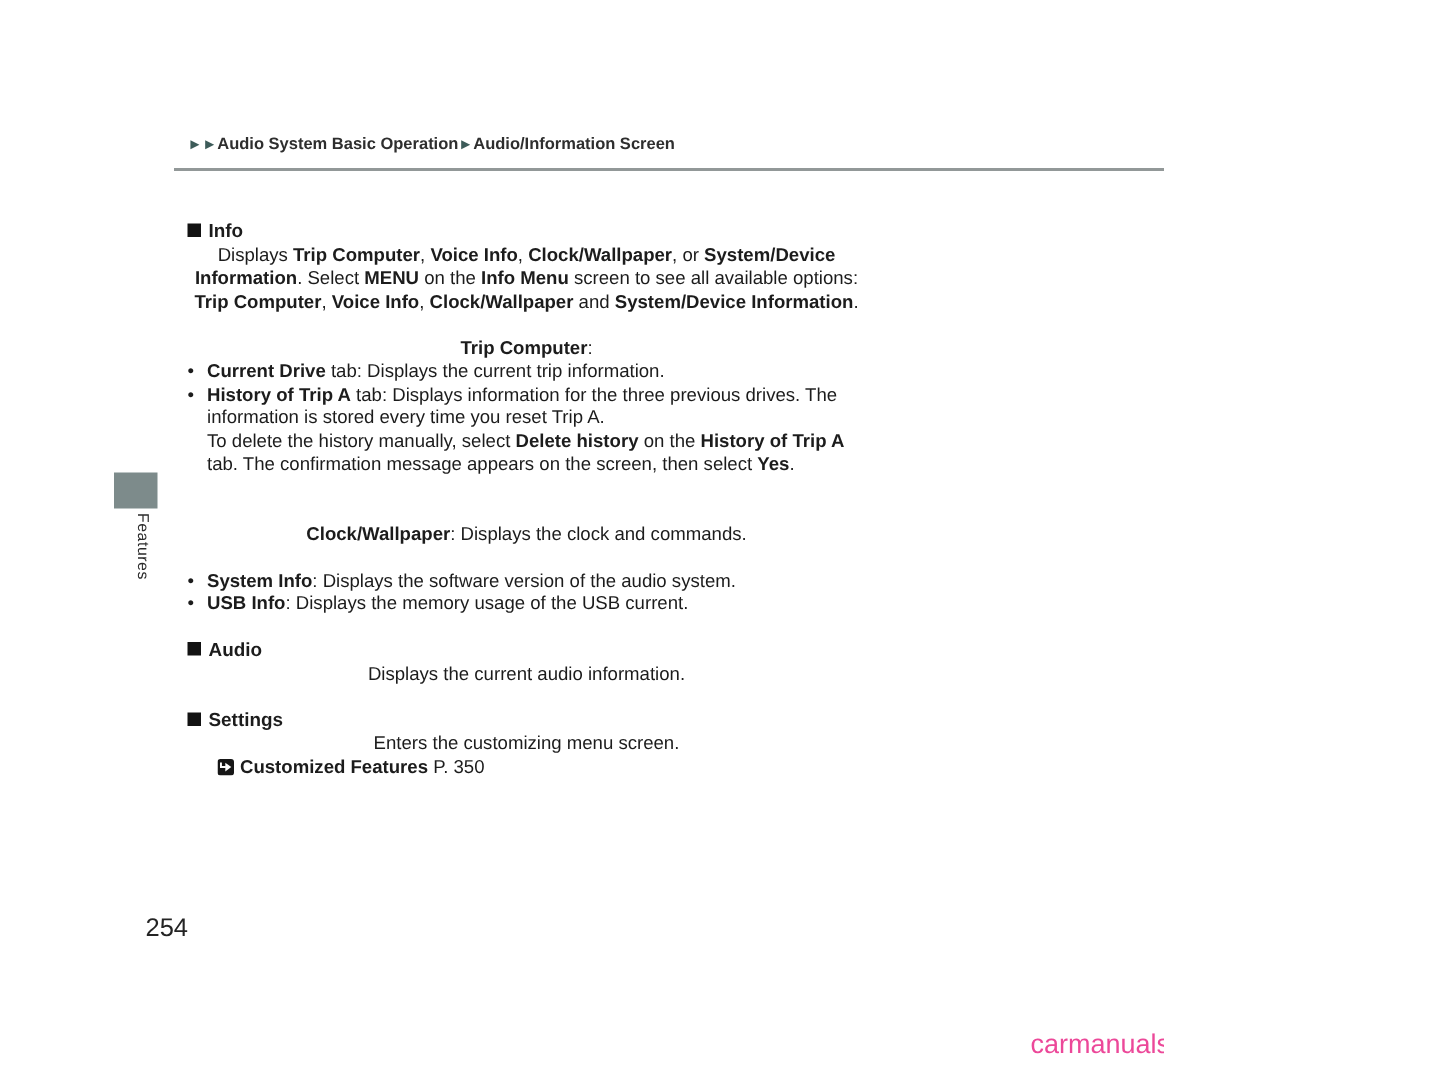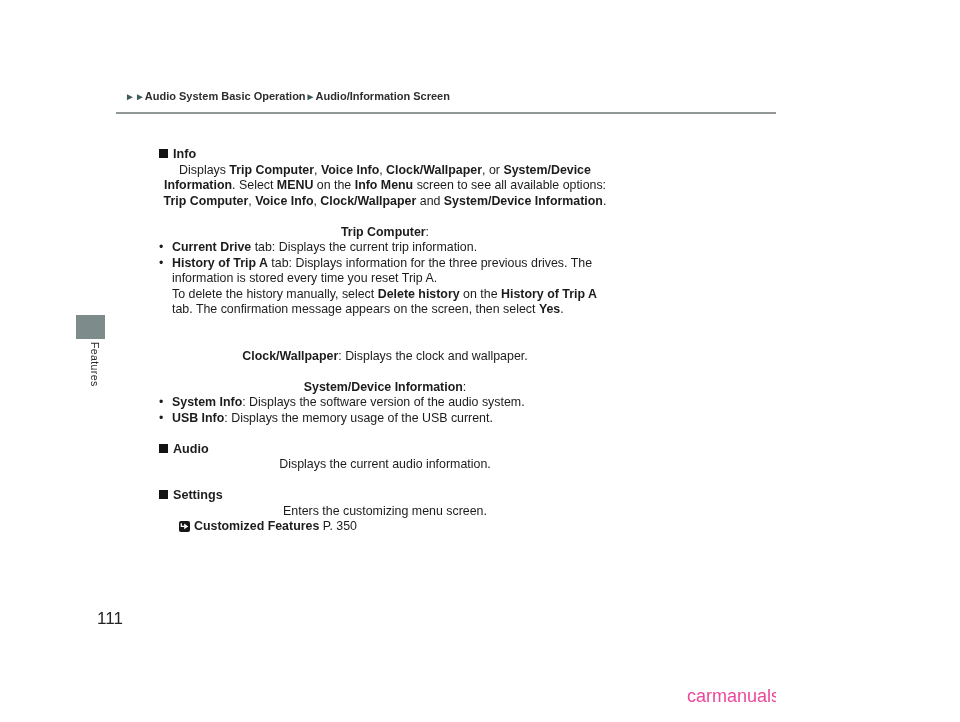--- a/index.html
+++ b/index.html
@@ -13,21 +13,21 @@
   .header-rule{position:absolute;left:116px;top:112px;width:721px;height:2px;
                background:#929898;}
 
   
   .features-tab{position:absolute;left:76px;top:315px;width:29px;height:24px;background:#7d8b8b;}
   .features-label{position:absolute;left:89px;top:342px;writing-mode:vertical-rl;
                   text-orientation:mixed;font-size:10.5px;color:#2a2a2a;letter-spacing:0.4px;}
 
   
   .content{position:absolute;left:125px;top:147px;width:452px;font-size:12.4px;
-           line-height:15.5px;color:#1c1c1c;margin-left:34px;}
+           line-height:15.5px;color:#1c1c1c;}
   .sec-heading{font-weight:bold;font-size:12.6px;}
   .sq{display:inline-block;width:9px;height:9px;background:#121212;margin-right:5px;}
   .para{margin:0;text-align:center;}
   .b{font-weight:bold;}
   .bullet{display:flex;}
   .bullet .marker{flex:0 0 13px;width:13px;}
   .btext{flex:1;}
   .gap{height:15.5px;}
   .ref{margin-left:20px;display:flex;align-items:flex-start;text-align:center;}
   .ref-icon{display:inline-block;margin:2px 4px 0 0;line-height:0;}
@@ -56,23 +56,22 @@
       <div class="bullet">
         <span class="marker">•</span>
         <div class="btext"><span class="b">Current Drive</span><span> tab: Displays the current trip information.</span></div>
       </div>
       <div class="bullet">
         <span class="marker">•</span>
         <div class="btext"><span class="b">History of Trip A</span><span> tab: Displays information for the three previous drives. The information is stored every time you reset Trip A.</span><br><span>To delete the history manually, select </span><span class="b">Delete history</span><span> on the </span><span class="b">History of Trip A</span><span> tab. The confirmation message appears on the screen, then select </span><span class="b">Yes</span><span>.</span></div>
       </div>
       <div class="gap"></div>
       <div class="gap"></div>
-      <div class="para"><span class="b">Clock/Wallpaper</span><span>: Displays the clock and wallpaper.</span></div>
+      <div class="para"><span class="b">Clock/Wallpaper</span><span>: Displays the clock and commands.</span></div>
       <div class="gap"></div>
-      <div class="para"><span class="b">System/Device Information</span><span>:</span></div>
       <div class="bullet">
         <span class="marker">•</span>
         <div class="btext"><span class="b">System Info</span><span>: Displays the software version of the audio system.</span></div>
       </div>
       <div class="bullet">
         <span class="marker">•</span>
         <div class="btext"><span class="b">USB Info</span><span>: Displays the memory usage of the USB current.</span></div>
       </div>
       <div class="gap"></div>
       <div class="sec-heading"><span class="sq"></span><span>Audio</span></div>
@@ -83,17 +82,17 @@
       <div class="ref">
         <span class="ref-icon"><svg width="11" height="11" viewBox="0 0 11 11">
             <rect width="11" height="11" rx="2" fill="#161616"></rect>
             <path d="M2.3 2.3 v3.1 h3.3" stroke="#ffffff" stroke-width="1.3" fill="none"></path>
             <path d="M5.2 2.5 L9.2 5.4 L5.2 8.3 z" fill="#ffffff"></path>
           </svg></span>
         <span><span class="b">Customized Features</span><span> P. 350</span></span>
       </div>
     </div>
 
-  <div class="page-number">111</div>
+  <div class="page-number">254</div>
 
   <div class="watermark">carmanualsonline.info</div>
 
 </div>
 
 </body></html>

